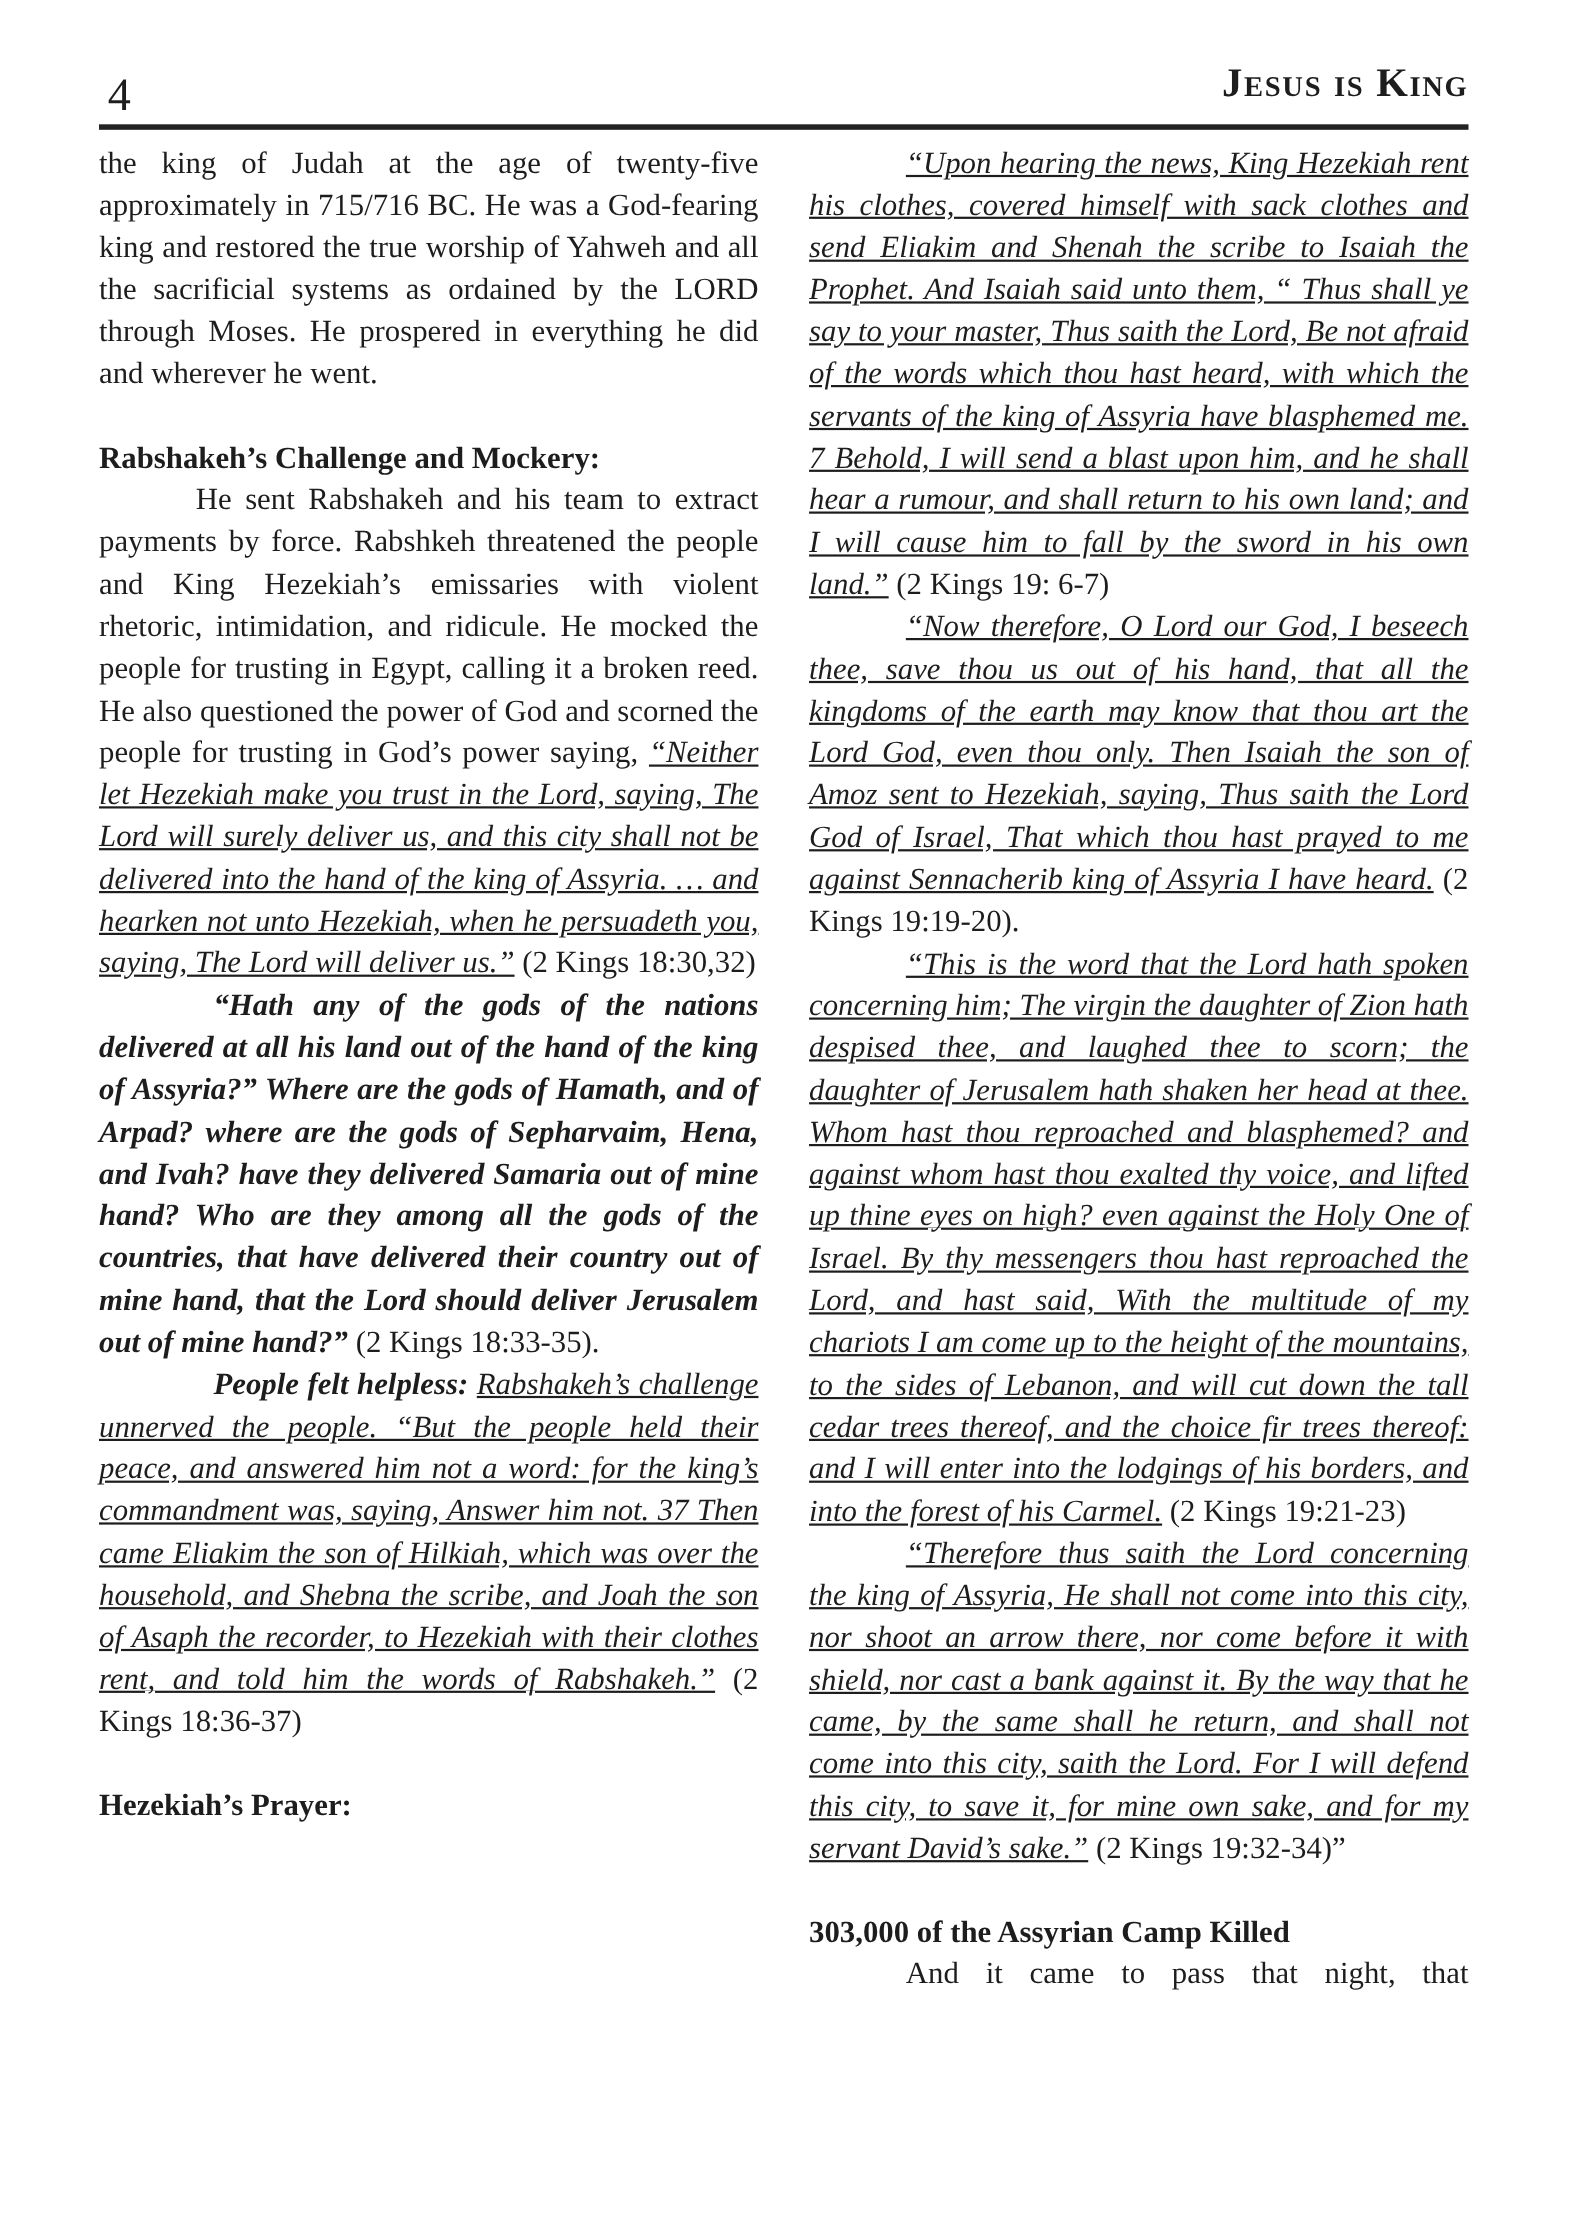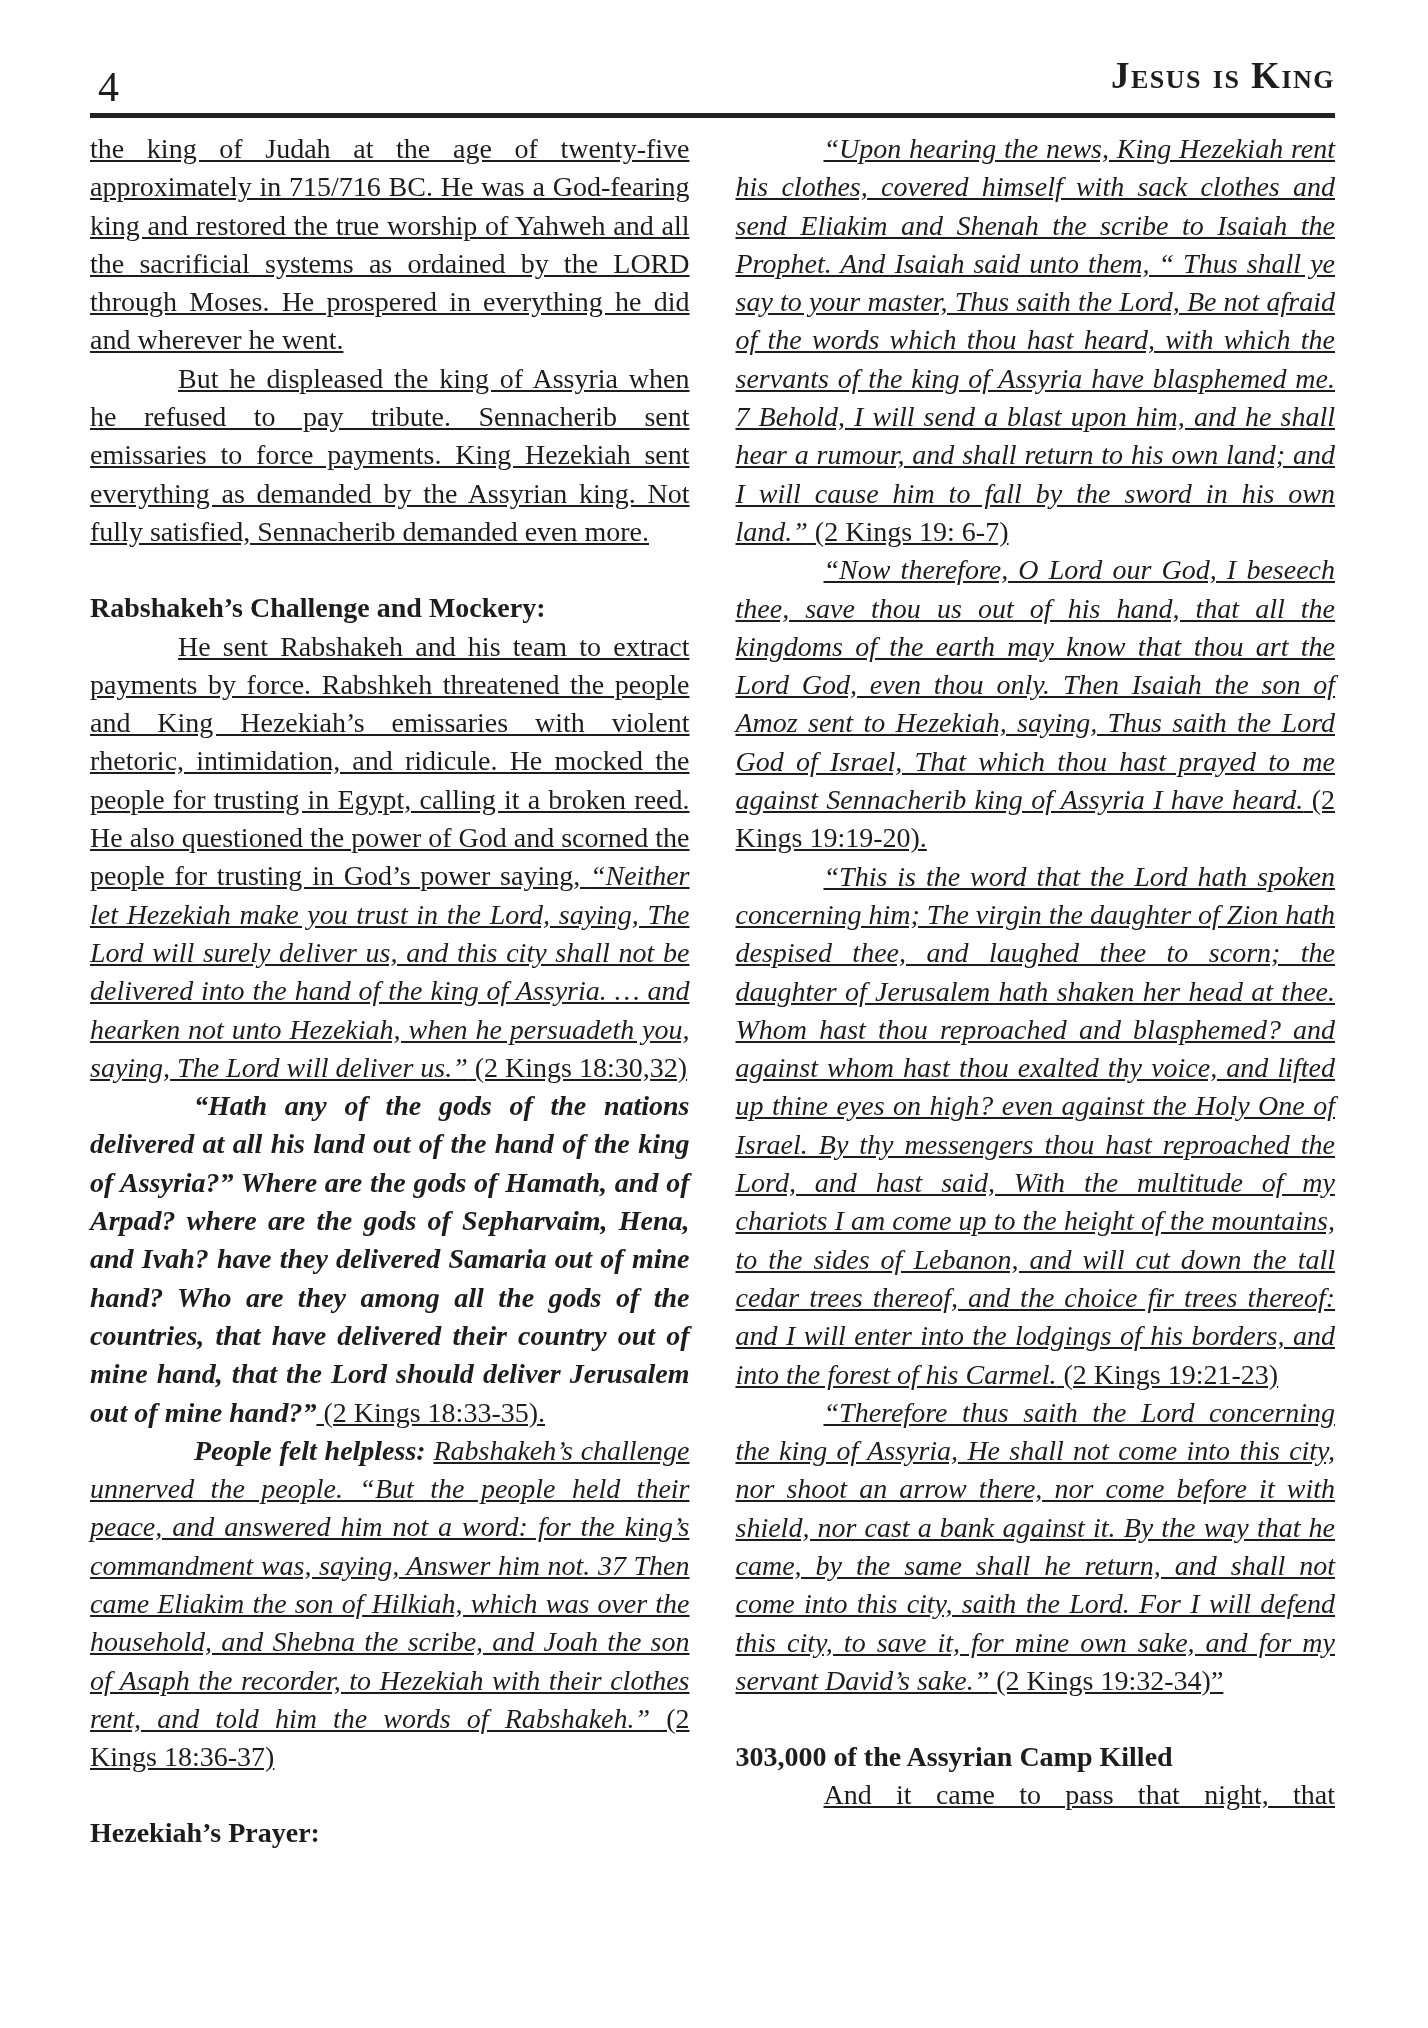--- a/index.html
+++ b/index.html
@@ -58,41 +58,40 @@
     line-height: 38.3px;
     text-align: justify;
   }
   .col p { margin: 0; }
   .para.indent { text-indent: 88px; }
   .heading {
     margin-top: 38px !important;
     font-weight: bold;
   }
   .force-justify { text-align-last: justify; }
-  .seg-roman { font-style: normal; font-weight: normal; text-decoration: underline; }
+  .seg-roman { font-style: normal; font-weight: normal; }
   .seg-italic { font-style: italic; text-decoration: underline; }
   .seg-bold-italic { font-style: italic; font-weight: bold; margin-left: 16px; }
 </style>
 </head>
 <body>
 
 <div class="page">
 
   <div class="page-header">
     <span class="page-number">4</span>
     <div class="page-title">Jesus is King</div>
   </div>
 
   <div class="header-rule"></div>
 
   <div class="columns">
 
     <div class="col">
       <p class="para"><span class="seg-roman">the king of Judah at the age of twenty-five approximately in 715/716 BC. He was a God-fearing king and restored the true worship of Yahweh and all the sacrificial systems as ordained by the LORD through Moses. He prospered in everything he did and wherever he went.</span></p>
-      <p class="para indent"><span class="seg-roman">But he displeased the king of Assyria when he refused to  pay tribute. Sennacherib sent emissaries to force payments. King Hezekiah sent everything as demanded by the Assyrian king. Not fully satisfied, Sennacherib demanded even more.</span></p>
       <p class="heading">Rabshakeh’s Challenge and Mockery:</p>
       <p class="para indent"><span class="seg-roman">He sent Rabshakeh and his team to extract payments by force. Rabshkeh threatened the people and King Hezekiah’s emissaries with violent rhetoric, intimidation, and ridicule. He mocked the people for trusting in Egypt, calling it a broken reed. He also questioned the power of God and scorned the people for trusting in God’s power saying, </span><span class="seg-italic">“Neither let Hezekiah make you trust in the Lord, saying, The Lord will surely deliver us, and this city shall not be delivered into the hand of the king of Assyria. … and hearken not unto Hezekiah, when he persuadeth you, saying, The Lord will deliver us.”</span><span class="seg-roman"> (2 Kings 18:30,32)</span></p>
       <p class="para indent"><span class="seg-bold-italic">“Hath any of the gods of the nations delivered at all his land out of the hand of the king of Assyria?” Where are the gods of Hamath, and of Arpad? where are the gods of Sepharvaim, Hena, and Ivah? have they delivered Samaria out of mine hand? Who are they among all the gods of the countries, that have delivered their country out of mine hand, that the Lord should deliver Jerusalem out of mine hand?”</span><span class="seg-roman"> (2 Kings 18:33-35).</span></p>
       <p class="para indent"><span class="seg-bold-italic">People felt helpless: </span><span class="seg-italic">Rabshakeh’s challenge unnerved the people. “But the people held their peace, and answered him not a word: for the king’s commandment was, saying, Answer him not. 37 Then came Eliakim the son of Hilkiah, which was over the household, and Shebna the scribe, and Joah the son of Asaph the recorder, to Hezekiah with their clothes rent, and told him the words of Rabshakeh.”</span><span class="seg-roman"> (2 Kings 18:36-37)</span></p>
       <p class="heading">Hezekiah’s Prayer:</p>
     </div>
 
     <div class="col">
       <p class="para indent"><span class="seg-italic">“Upon hearing the news, King Hezekiah rent his clothes, covered himself with sack clothes and send Eliakim and Shenah the scribe to Isaiah the Prophet. And Isaiah said unto them, “ Thus shall ye say to your master, Thus saith the Lord, Be not afraid of the words which thou hast heard, with which the servants of the king of Assyria have blasphemed me. 7 Behold, I will send a blast upon him, and he shall hear a rumour, and shall return to his own land; and I will cause him to fall by the sword in his own land.”</span><span class="seg-roman"> (2 Kings 19: 6-7)</span></p>
       <p class="para indent"><span class="seg-italic">“Now therefore, O Lord our God, I beseech thee, save thou us out of his hand, that all the kingdoms of the earth may know that thou art the Lord God, even thou only. Then Isaiah the son of Amoz sent to Hezekiah, saying, Thus saith the Lord God of Israel, That which thou hast prayed to me against Sennacherib king of Assyria I have heard.</span><span class="seg-roman"> (2 Kings 19:19-20).</span></p>

